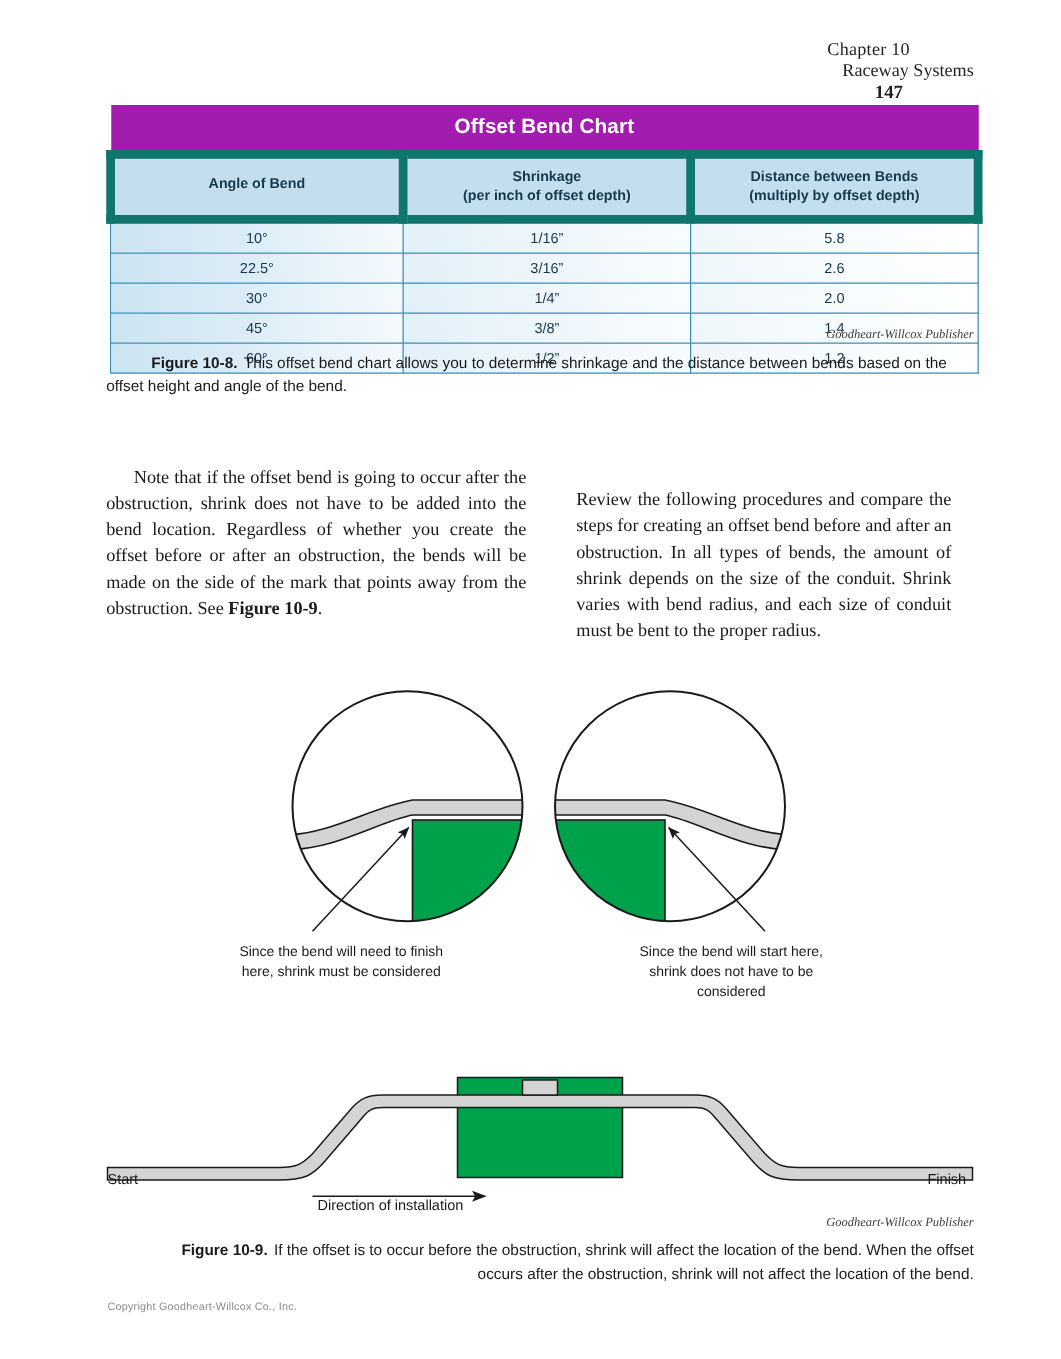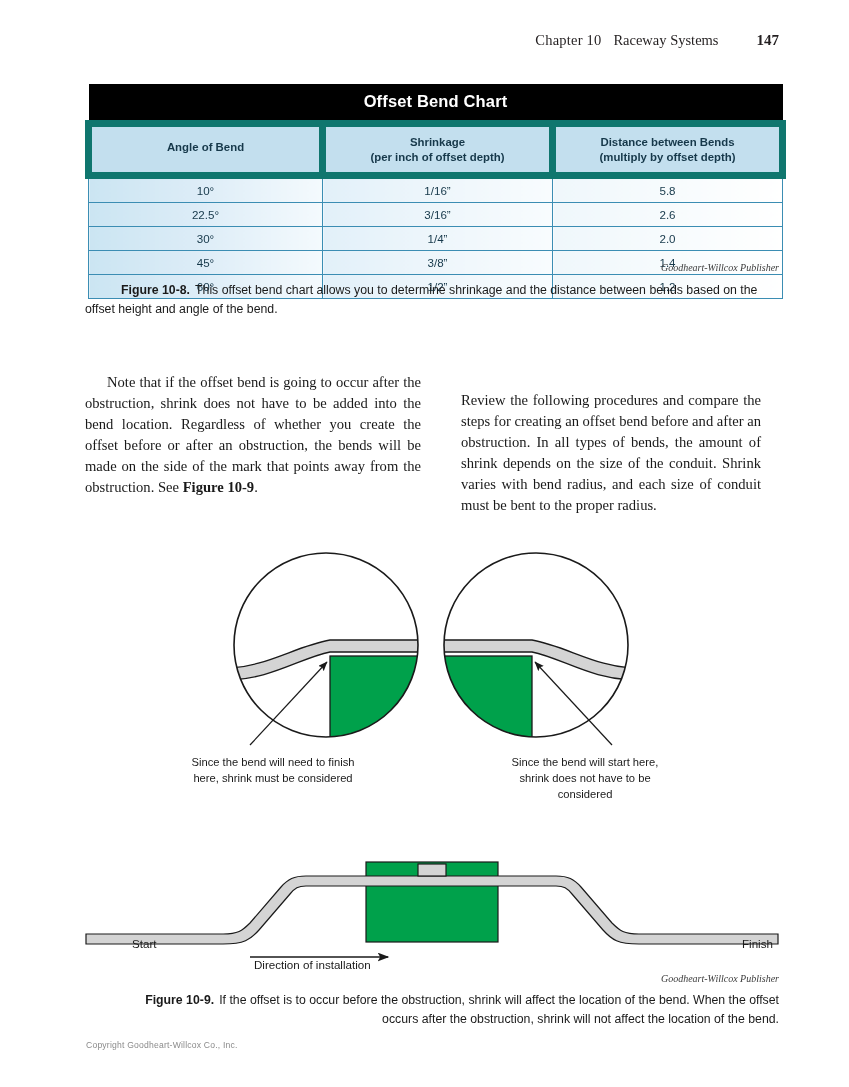--- a/index.html
+++ b/index.html
@@ -19,41 +19,42 @@
   
   .running-head {
     position: absolute;
     top: 32px;
     right: 70px;
     display: flex;
     align-items: flex-start;
     font-family: "Liberation Serif", serif;
     font-size: 14.5px;
     color: #231f20;
+    flex-direction: column;
   }
   .rh-chapter { letter-spacing: .2px; }
   .rh-title { margin-left: 12px; }
   .rh-page {
     margin-left: 38px;
     font-weight: bold;
     font-size: 15px;
   }
 
   
   .bend-table {
     position: absolute;
     left: 85px;
     top: 84px;
     width: 694px;
     border-collapse: collapse;
     font-family: "Liberation Sans", sans-serif;
     table-layout: fixed;
   }
   .bend-table .title-bar td {
-    background: #000000;
+    background: #a21caf;
     color: #ffffff;
     font-size: 16.5px;
     font-weight: bold;
     text-align: center;
     padding: 8px 0 9px;
     letter-spacing: .15px;
   }
   .bend-table th {
     background: #c3dfee;
     color: #16384a;
@@ -295,21 +296,21 @@
              C 298,50 295,52 290,58
              L 259,94
              C 250,104 244,108 223,108
              L 86,108 Z" fill="#D4D4D4" stroke="#1a1a1a" stroke-width="1.2"></path>
 
     <rect x="418" y="28" width="28" height="12" fill="#D4D4D4" stroke="#1a1a1a" stroke-width="1.2"></rect>
 
     <line x1="250" y1="121" x2="388" y2="121" stroke="#1a1a1a" stroke-width="1.3" marker-end="url(#arrowDir)"></line>
   </svg>
 
-  <div class="diagram-label" style="left:86px; top:101px;margin-left:46px;">Start</div>
+  <div class="diagram-label" style="left:86px; top:101px;">Start</div>
   <div class="diagram-label" style="left:742px; top:101px;">Finish</div>
   <div class="diagram-label" style="left:254px; top:122px;">Direction of installation</div>
 </div>
 
 <div class="credit" style="left:479px; top:973px; width:300px;">Goodheart-Willcox Publisher</div>
 
 <div class="fig-caption" style="left:85px; top:991px; width:694px;text-align:right;">
   <b>Figure 10-9.</b><span class="gap"></span><span>If the offset is to occur before the obstruction, shrink will affect the location of the bend. When the offset occurs after the obstruction, shrink will not affect the location of the bend.</span>
 </div>
 

